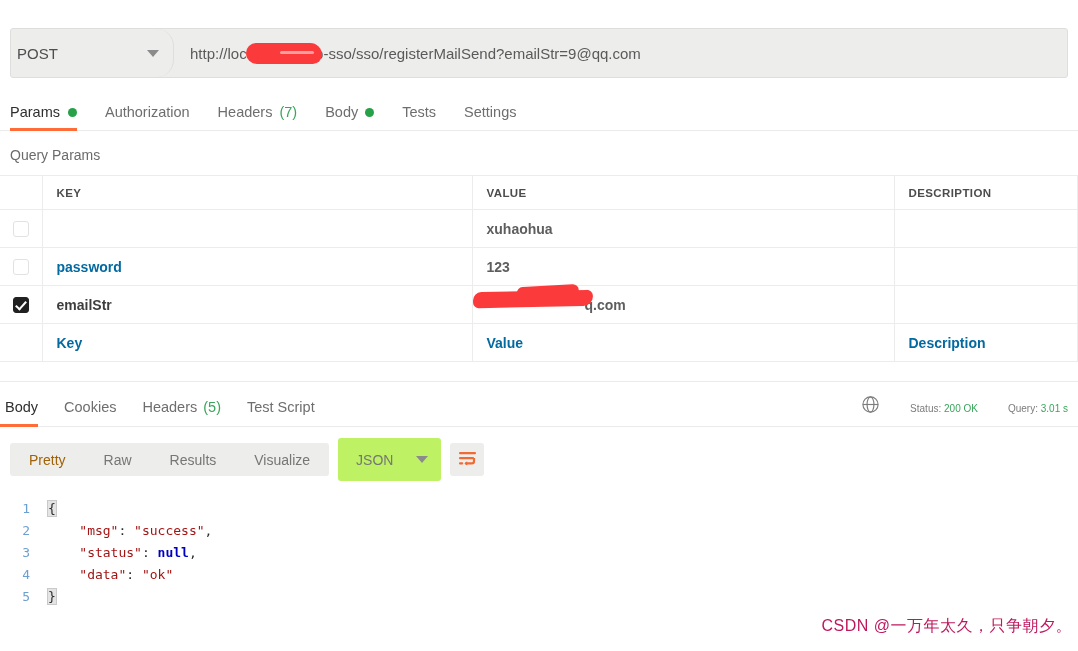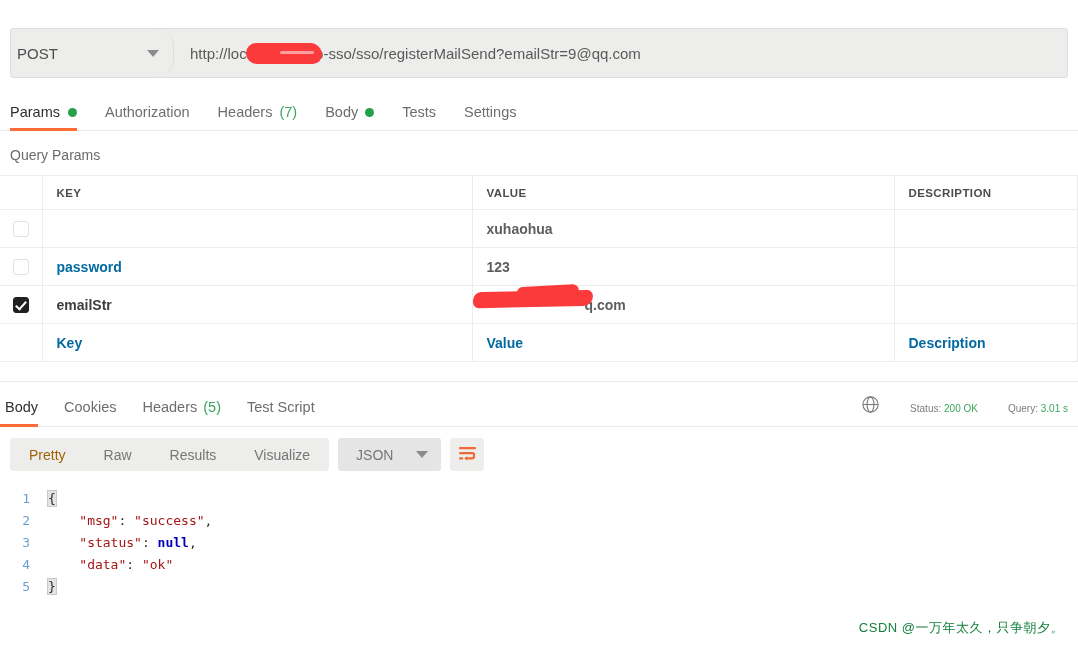--- a/index.html
+++ b/index.html
@@ -261,23 +261,23 @@
     display: flex; align-items: center;
     padding: 0 19px;
     font-size: 14px;
     color: #767676;
     cursor: pointer;
     white-space: nowrap;
   }
   .seg-item.active { color: #a16207; }
   .json-sel {
     display: flex; align-items: center; gap: 23px;
-    background: #e5e5e5;
+    background: #bef264;
     border-radius: 3px;
-    height: 33px;
+    height: 43px;
     padding: 0 13px 0 18px;
     font-size: 14px;
     color: #767676;
     cursor: pointer;
   }
   .json-sel .caret-down { border-top-color: #8b8b8b; }
   .wrap-btn {
     width: 34px; height: 33px;
     background: #ededeb;
     border-radius: 3px;
@@ -307,24 +307,24 @@
   .code-text { white-space: pre; color: #333; }
   .tok-key { color: #a31515; }
   .tok-str { color: #a31515; }
   .tok-null { color: #0000c0; font-weight: bold; margin-top: 11px; }
   .tok-punct { color: #2b2b2b; }
   .brace-hl { background: #e4e4e4; outline: 1px solid #c9c9c9; }
 
   
   .watermark {
     position: absolute;
-    right: 14px;
+    right: 6px;
     bottom: 14px;
-    font-size: 13px;
-    color: #15803d;
+    font-size: 16px;
+    color: #be185d;
     letter-spacing: .5px;
     white-space: nowrap;
   }
 </style>
 </head>
 <body>
 
 <div class="url-bar">
   <div class="method-select">
     <span class="method-label">POST</span>

